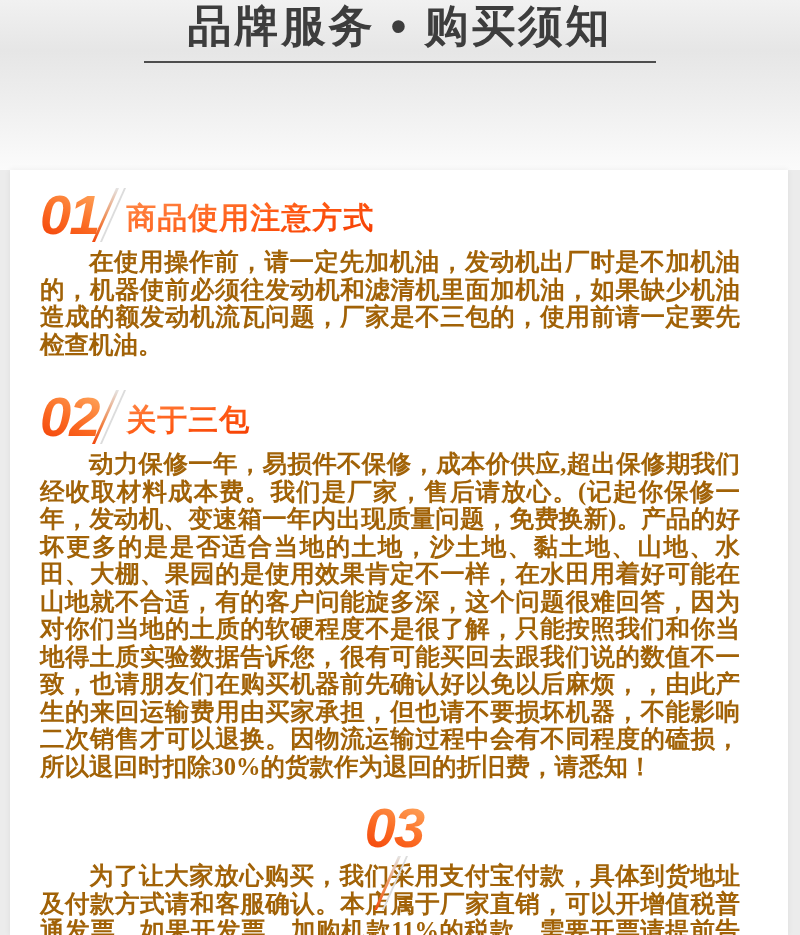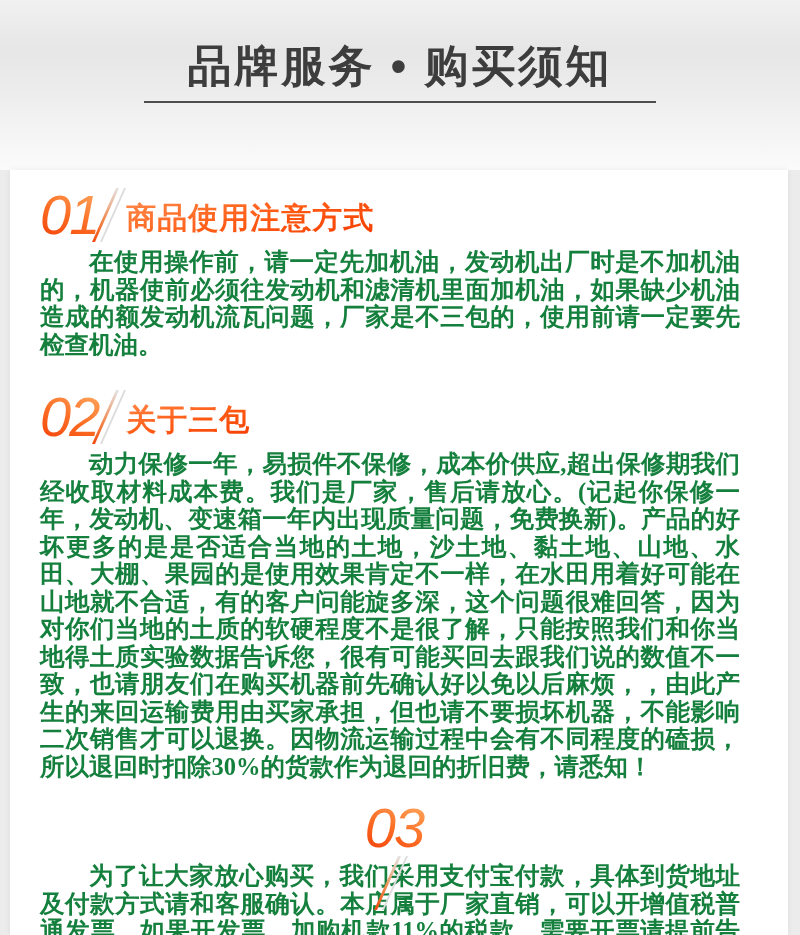--- a/index.html
+++ b/index.html
@@ -19,21 +19,20 @@
   
   .hero {
     position: absolute;
     top: 0; left: 0;
     width: 800px;
     height: 170px;
     background: linear-gradient(180deg, #f1f1f1 0%, #e6e6e6 30%, #ededed 55%, #f8f8f8 90%, #fbfbfb 100%);
     text-align: center;
   }
   .hero-title {
-    padding-top: 40px;
     font-family: "Liberation Sans", "DejaVu Sans", sans-serif;
     font-weight: bold;
     font-size: 44px;
     line-height: 1.2;
     color: #3d3d3d;
     letter-spacing: 3px;
   }
   .hero-underline {
     width: 512px;
     height: 2px;
@@ -57,21 +56,21 @@
     display: flex;
     align-items: center;
     height: 58px;
     margin: 0 0 4px 0;
   }
   .sec-head.mt1 { margin-top: 2px; }
   .sec-head.mt2 { margin-top: 30px; }
   .sec-head.mt3 { margin-top: 20px; flex-direction: column; }
   .sec-num {
     font-family: "Liberation Sans", "DejaVu Sans", sans-serif;
-    font-weight: normal;
+    font-weight: bold;
     font-style: italic;
     font-size: 56px;
     line-height: 1;
     letter-spacing: -2px;
     background: linear-gradient(205deg, #ffb066 0%, #fb6a22 55%, #f23c05 100%);
     -webkit-background-clip: text;
     background-clip: text;
     -webkit-text-fill-color: transparent;
     color: #f75b1a;
     padding-right: 4px;
@@ -101,21 +100,21 @@
     -webkit-text-fill-color: transparent;
     color: #ff4f0e;
     padding-top: 6px;
   }
   
   .sec-body {
     margin: 4px 12px 0 0;
     font-size: 24.5px;
     line-height: 27.5px;
     font-weight: bold;
-    color: #15803d;
+    color: #a16207;
     text-align: justify;
     text-indent: 2em;
     letter-spacing: 0;
   }
 </style>
 </head>
 <body>
 
 <div class="page">
 

